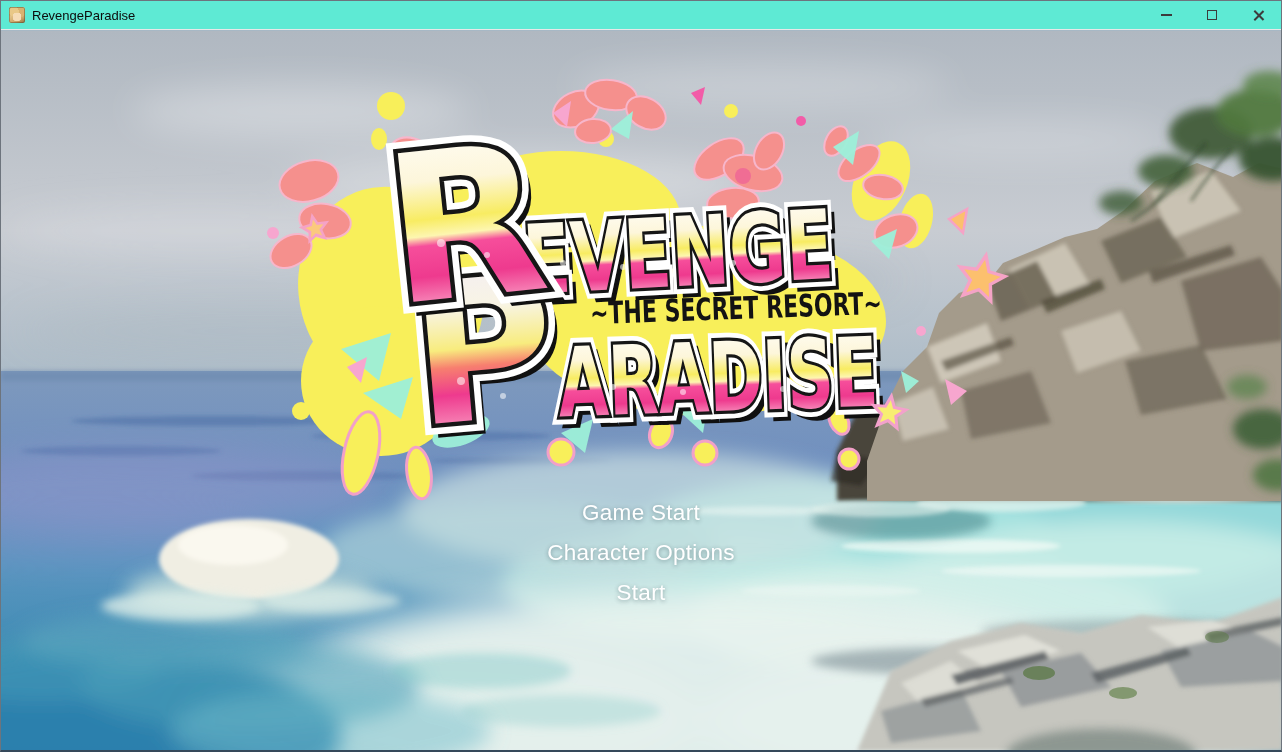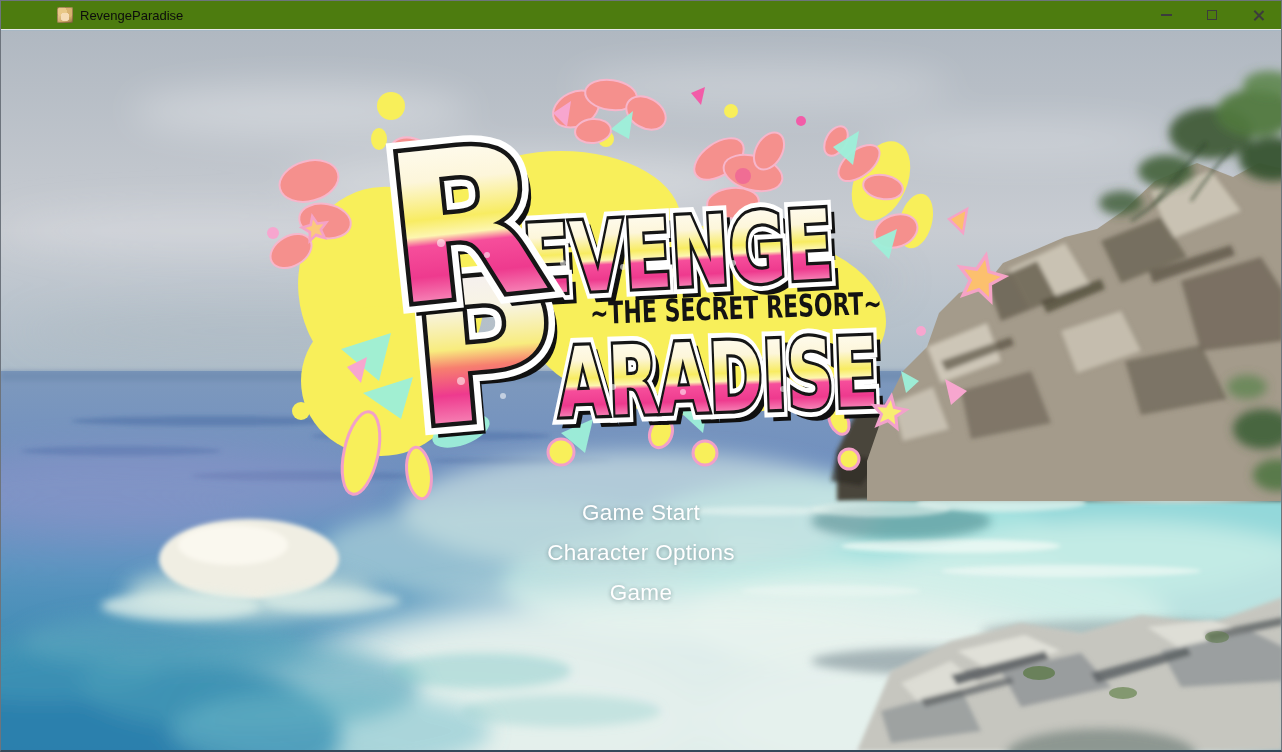--- a/index.html
+++ b/index.html
@@ -6,23 +6,22 @@
   *{box-sizing:border-box;}
   .window{
     position:relative;width:1282px;height:752px;
     border:1px solid #6d747d;border-bottom:2px solid #35485a;
     background:#a7b8c5;overflow:hidden;
     font-family:"Liberation Sans",sans-serif;
   }
   
   .titlebar{
     position:absolute;top:0;left:0;right:0;height:29px;
-    background:#4d7c0f;display:flex;align-items:center;
+    background:#5eead4;display:flex;align-items:center;
     border-bottom:1px solid #e8e8e8;
-    padding-left:48px;
   }
   .app-icon{
     width:16px;height:16px;margin-left:8px;border-radius:2px;flex:0 0 auto;
     background:
       radial-gradient(circle at 50% 62%, #f6dcb6 0 34%, transparent 35%),
       radial-gradient(circle at 30% 28%, #e9c887 0 30%, transparent 31%),
       radial-gradient(circle at 72% 30%, #d9b270 0 32%, transparent 33%),
       linear-gradient(150deg,#b98f55 0%,#e3c288 40%,#caa263 75%,#8a6a42 100%);
     box-shadow:inset 0 0 0 1px rgba(90,70,40,.45);
   }
@@ -386,17 +385,17 @@
       <g>
         <use href="#star" transform="translate(720,198) scale(24) rotate(12)" fill="#fcc06e" stroke="#f5a3c6" stroke-width=".14"></use>
         <use href="#star" transform="translate(54,148) scale(13) rotate(-12)" fill="#fbc97e" stroke="#f5a3c6" stroke-width=".2"></use>
         <use href="#star" transform="translate(628,332) scale(17) rotate(8)" fill="#f8ee72" stroke="#f3a1cb" stroke-width=".18"></use>
       </g>
     </svg>
 
     <div class="menu">
       <div class="menu-item">Game Start</div>
       <div class="menu-item">Character Options</div>
-      <div class="menu-item">Game</div>
+      <div class="menu-item">Start</div>
     </div>
 
   </div>
 </div>
 
 </body></html>

